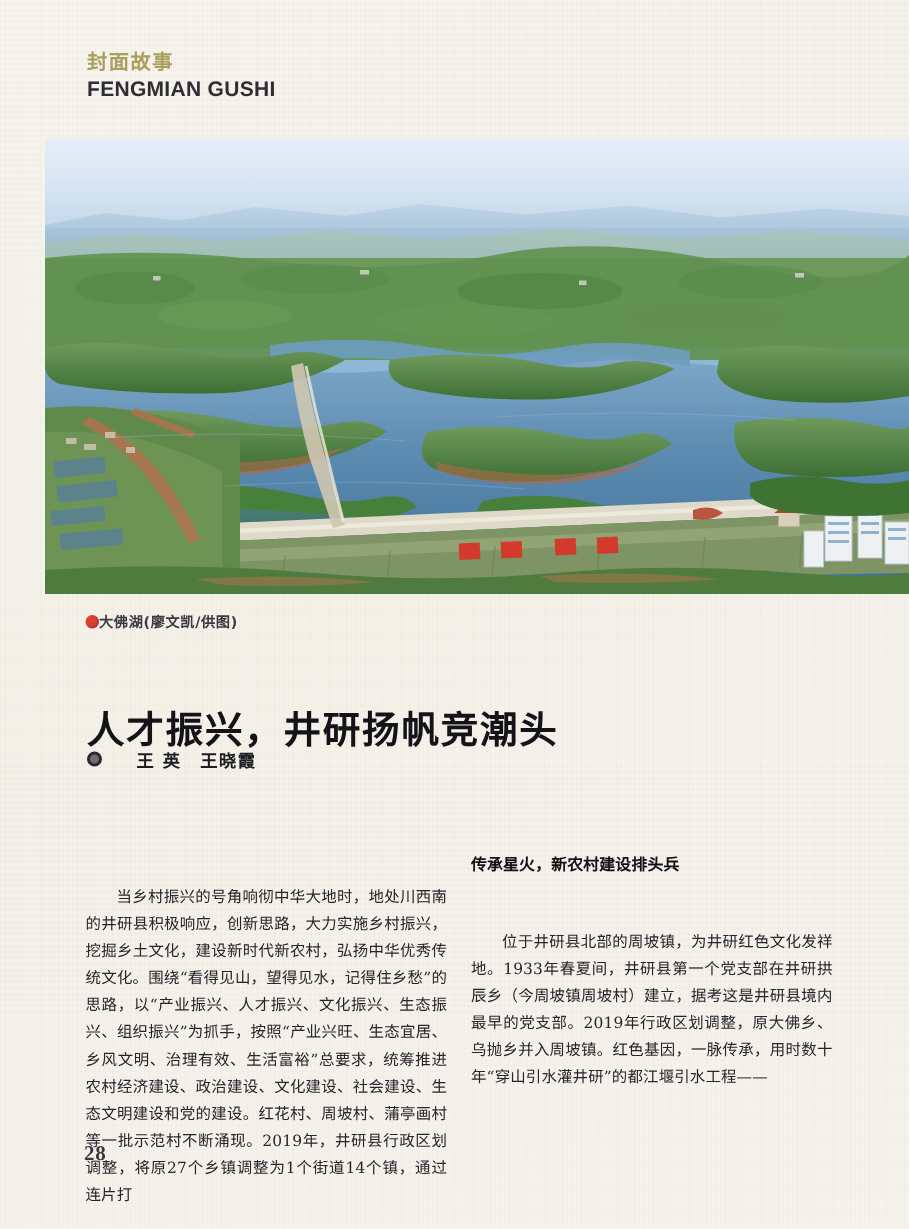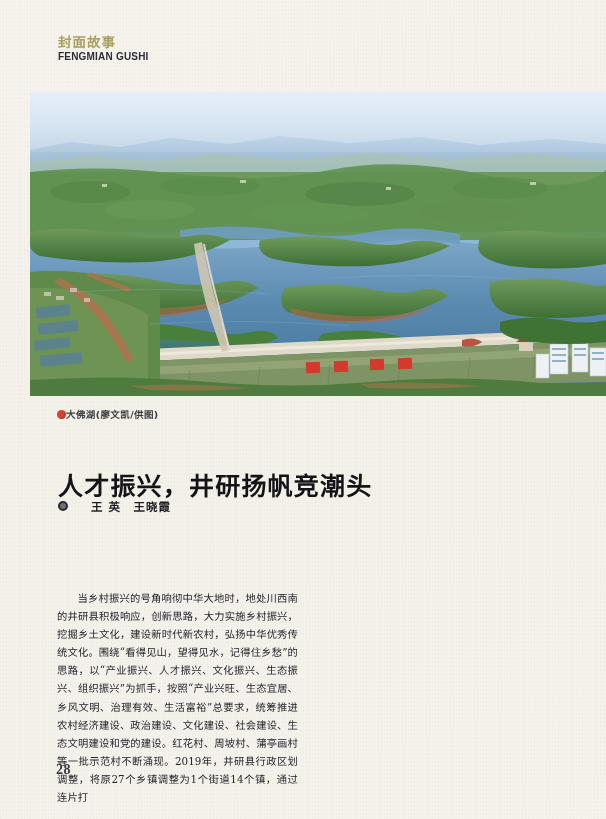--- a/index.html
+++ b/index.html
@@ -37,21 +37,21 @@
     font-family: "DejaVu Sans", "Liberation Sans", sans-serif;
     font-size: 13.5px;
     font-weight: 700;
     letter-spacing: 1px;
     color: #a9a05f;
     display: block;
     margin-bottom: 2px;
   }
   .kicker-en {
     font-family: "Liberation Sans", "DejaVu Sans", sans-serif;
-    font-size: 10px;
+    font-size: 14px;
     font-weight: 700;
     letter-spacing: 0.2px;
     color: #2d2d33;
     display: block;
   }
 
   
   .photo {
     position: absolute;
     left: 30px;
@@ -361,18 +361,20 @@
   <div class="byline">
     <span class="by-dot"></span>
     <span class="by-names">王 英　王晓霞</span>
   </div>
 
   <div class="columns">
     <div class="col">
       <p class="indent">当乡村振兴的号角响彻中华大地时，地处川西南的井研县积极响应，创新思路，大力实施乡村振兴，挖掘乡土文化，建设新时代新农村，弘扬中华优秀传统文化。围绕“看得见山，望得见水，记得住乡愁”的思路，以“产业振兴、人才振兴、文化振兴、生态振兴、组织振兴”为抓手，按照“产业兴旺、生态宜居、乡风文明、治理有效、生活富裕”总要求，统筹推进农村经济建设、政治建设、文化建设、社会建设、生态文明建设和党的建设。红花村、周坡村、蒲亭画村等一批示范村不断涌现。2019年，井研县行政区划调整，将原27个乡镇调整为1个街道14个镇，通过连片打</p>
     </div>
     <div class="col">
+      <p class="subhead">传承星火，新农村建设排头兵</p>
+      <p class="indent">位于井研县北部的周坡镇，为井研红色文化发祥地。1933年春夏间，井研县第一个党支部在井研拱辰乡（今周坡镇周坡村）建立，据考这是井研县境内最早的党支部。2019年行政区划调整，原大佛乡、乌抛乡并入周坡镇。红色基因，一脉传承，用时数十年“穿山引水灌井研”的都江堰引水工程——</p>
     </div>
   </div>
 
   <div class="folio">28</div>
 
 </div>
 
 </body></html>

